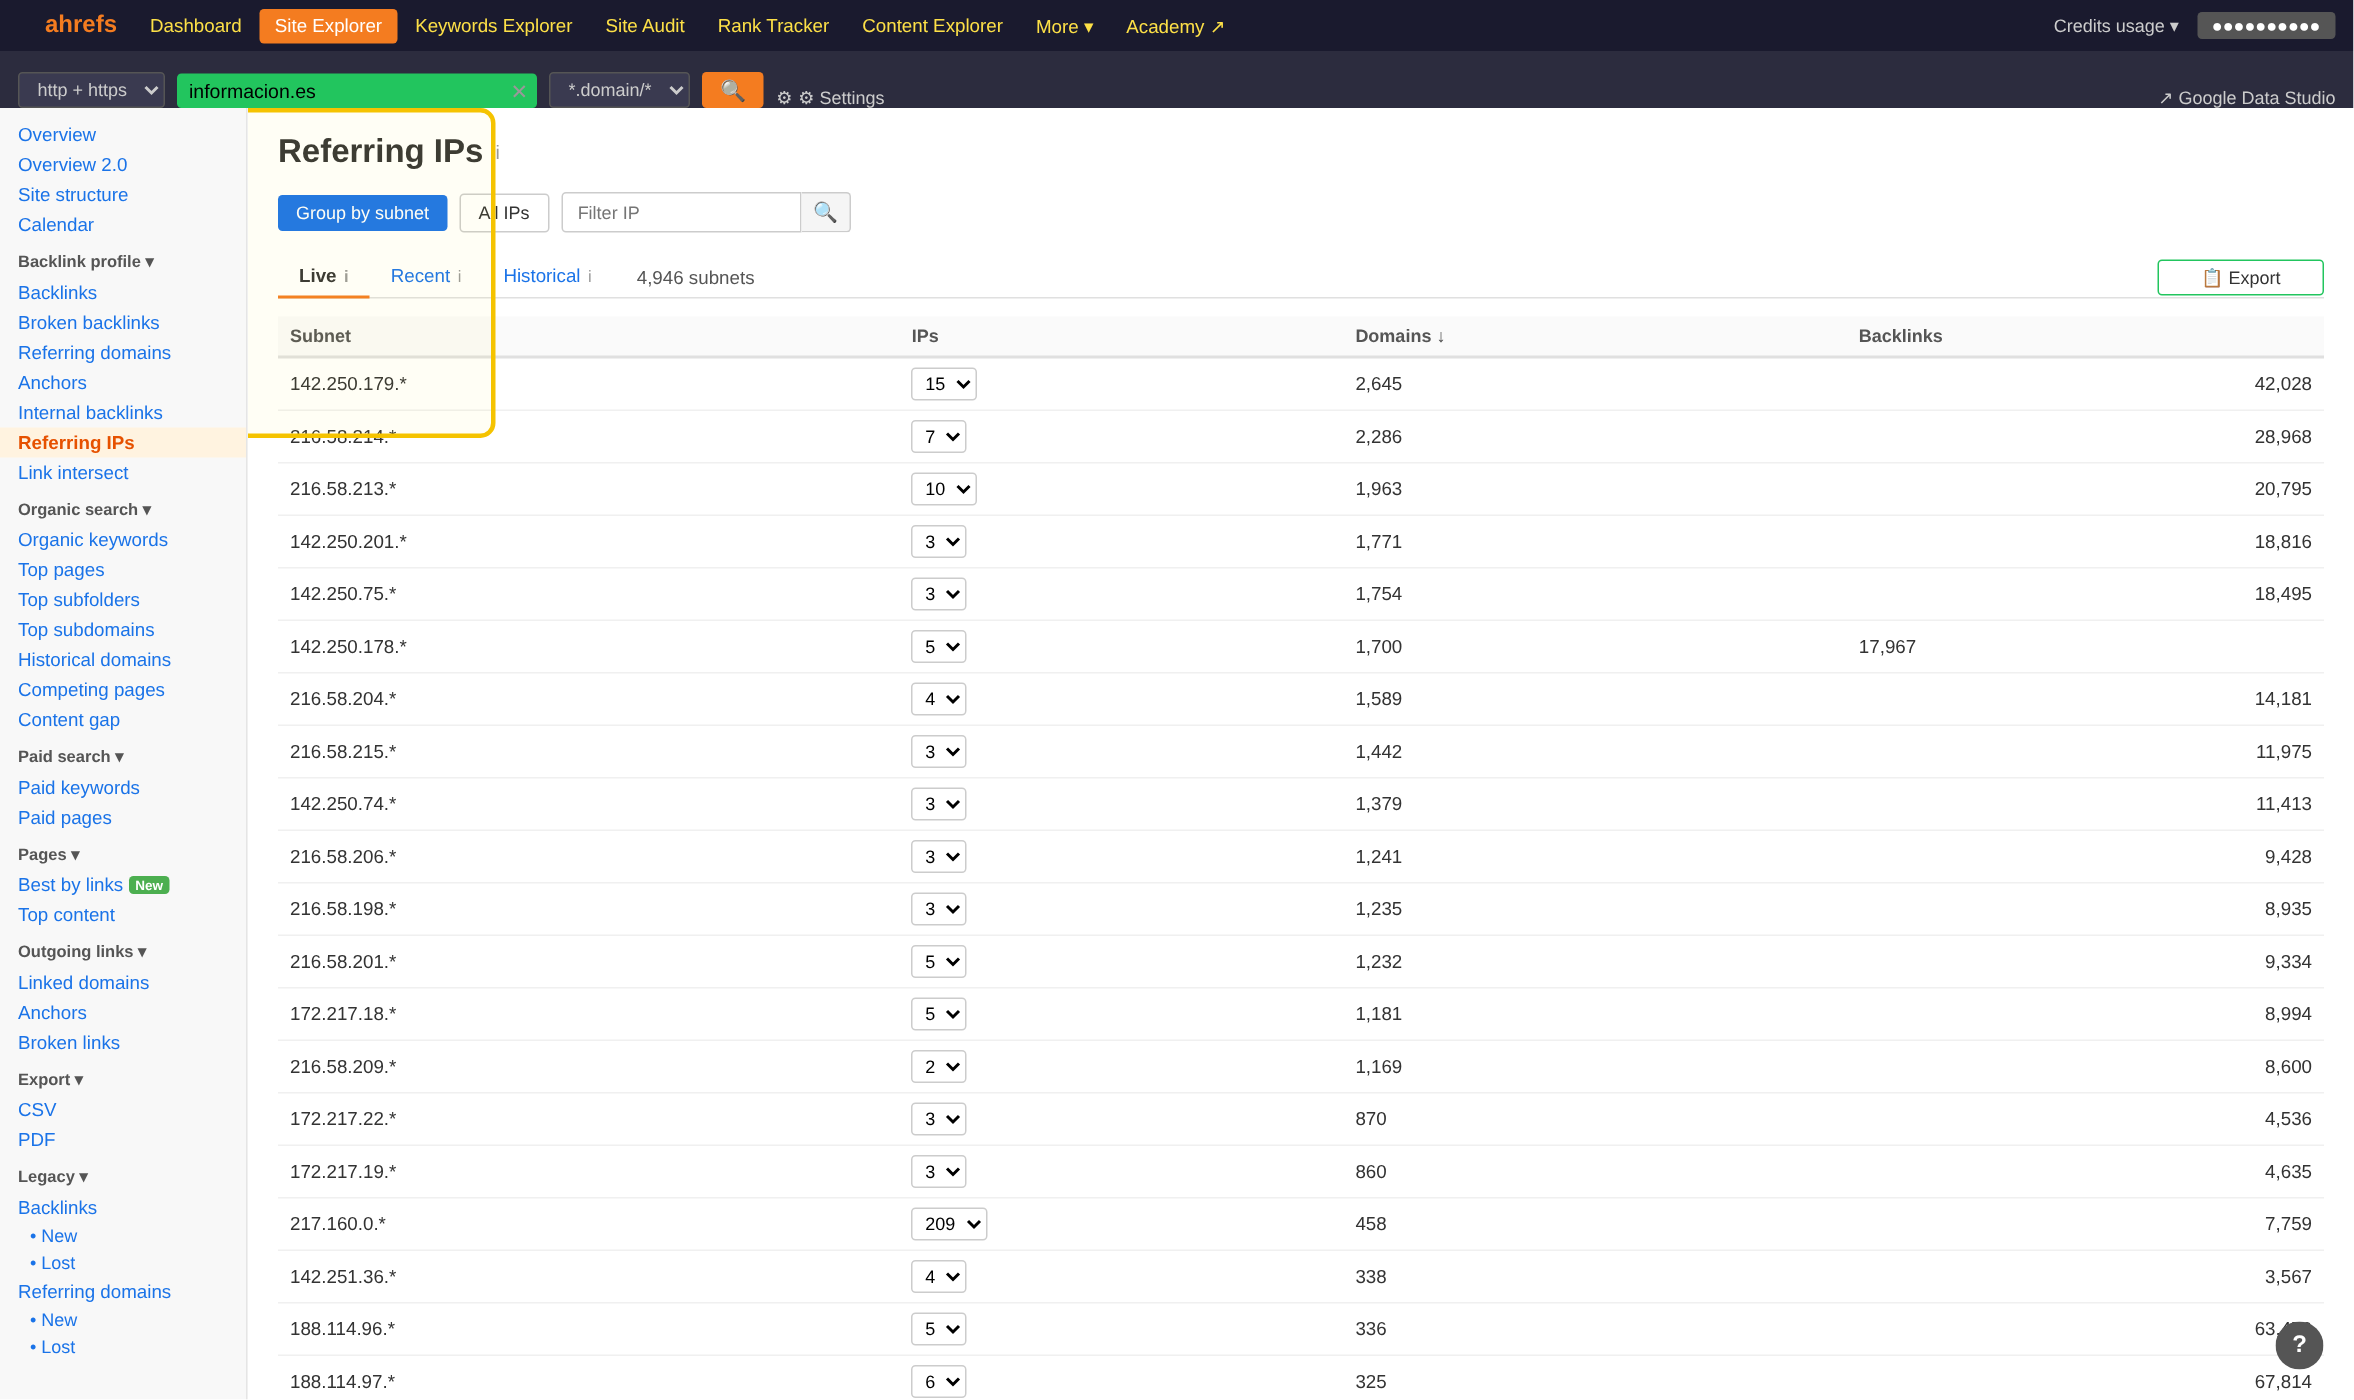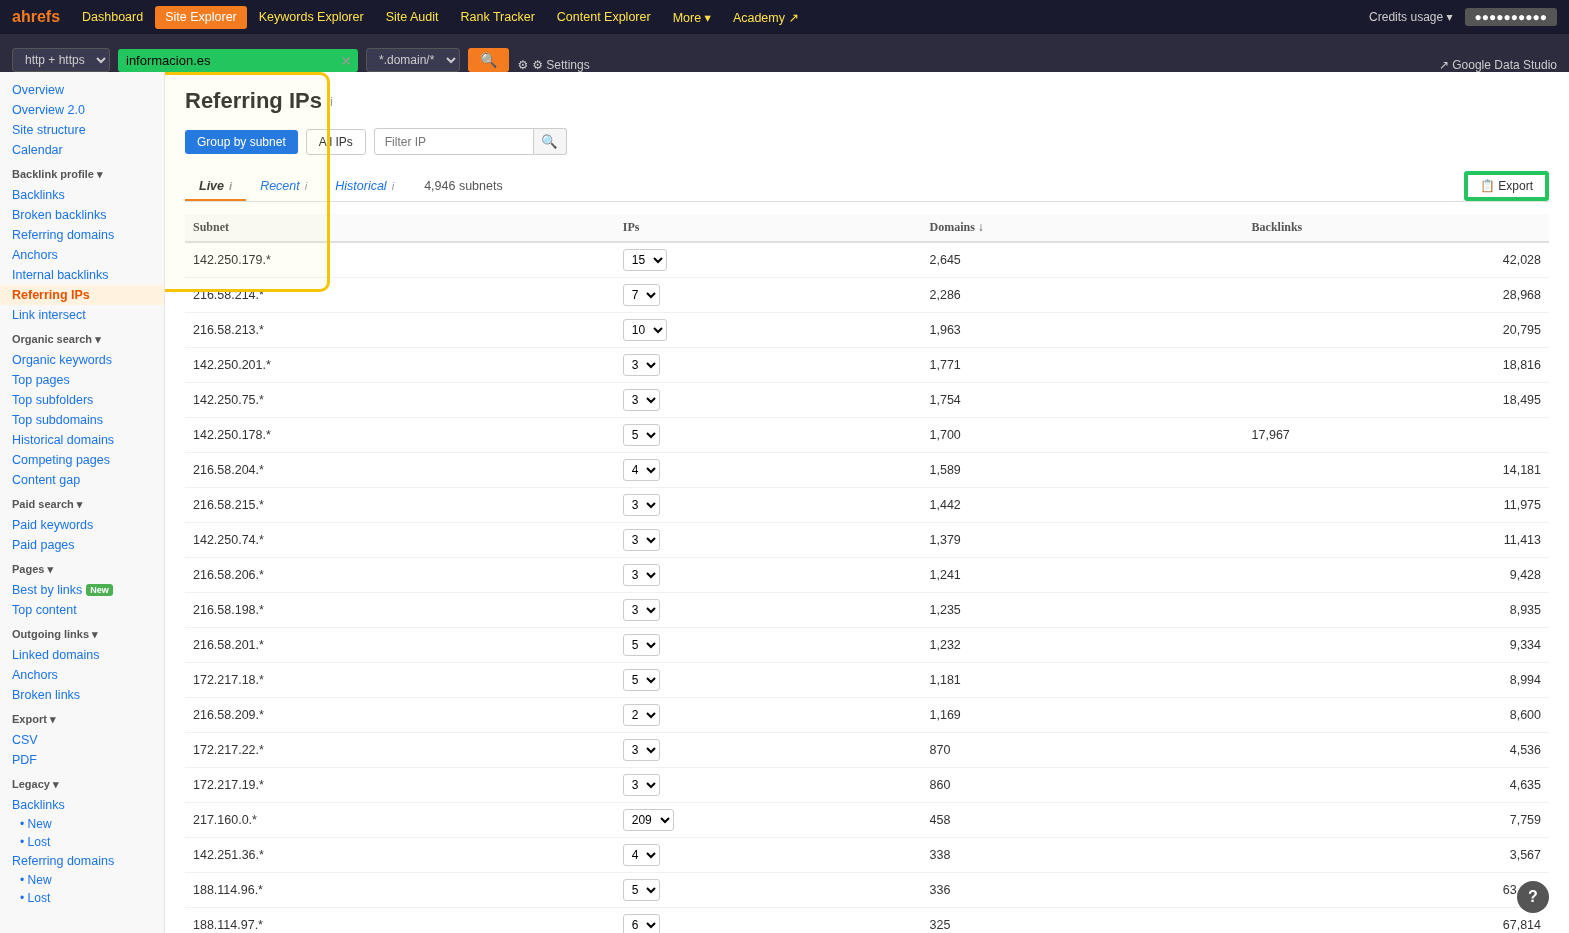--- a/index.html
+++ b/index.html
@@ -12,20 +12,21 @@
       align-items: center;
       padding: 0 12px;
       height: 34px;
       gap: 4px;
     }
     .top-nav .logo {
       color: #f47c20;
       font-weight: bold;
       font-size: 16px;
       margin-right: 8px;
+      margin-left: 18px;
     }
     .nav-item {
       color: #fde047;
       font-size: 12.5px;
       padding: 4px 10px;
       border-radius: 3px;
       cursor: pointer;
       white-space: nowrap;
     }
     .nav-item.active { background: #f47c20; color: #fff; }
@@ -261,44 +262,43 @@
       margin-bottom: 12px;
       border-bottom: 1px solid #e0e0e0;
     }
     .tab {
       padding: 6px 14px;
       font-size: 12.5px;
       color: #1a73e8;
       cursor: pointer;
       border-bottom: 2px solid transparent;
       margin-bottom: -1px;
-      font-style: italic;
     }
     .tab.active {
       color: #333;
       border-bottom: 2px solid #f47c20;
       font-weight: 600;
     }
     .tab .tab-info {
       color: #999;
       font-size: 11px;
       margin-left: 2px;
     }
     .subnets-count {
       margin-left: 16px;
       font-size: 12.5px;
       color: #555;
       align-self: center;
     }
     .export-btn {
       margin-left: auto;
       background: #fff;
-      border: 4px solid #22c55e;
-      border-radius: 3px;
-      padding: 4px 12px;
+      border: 1px solid #22c55e;
+      border-radius: 3px;
+      padding: 4px 28px;
       font-size: 12px;
       cursor: pointer;
       color: #333;
       display: flex;
       align-items: center;
       gap: 4px;
     }
 
     
     .data-table {
@@ -307,21 +307,20 @@
     }
     .data-table th {
       text-align: left;
       font-size: 12px;
       font-weight: 600;
       color: #555;
       padding: 6px 8px;
       border-bottom: 2px solid #e0e0e0;
       background: #fafafa;
       white-space: nowrap;
-      font-family: Liberation Serif, serif;
     }
     .data-table td {
       padding: 6px 8px;
       border-bottom: 1px solid #f0f0f0;
       font-size: 12.5px;
       vertical-align: middle;
     }
 
     .ip-select {
       border: 1px solid #ccc;

